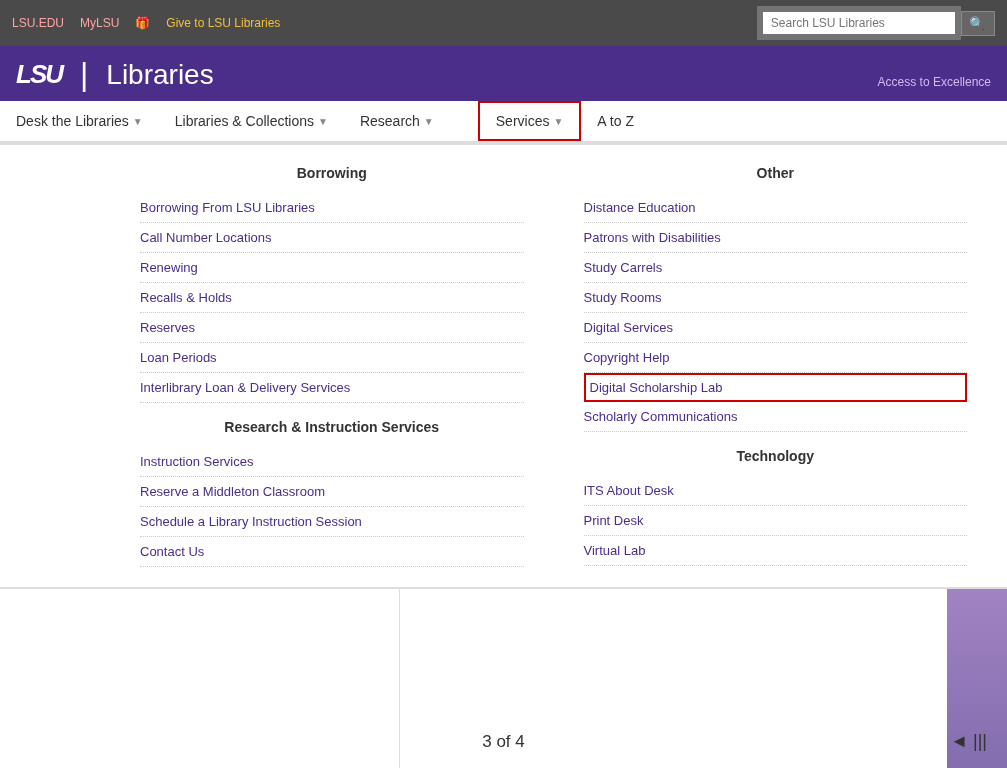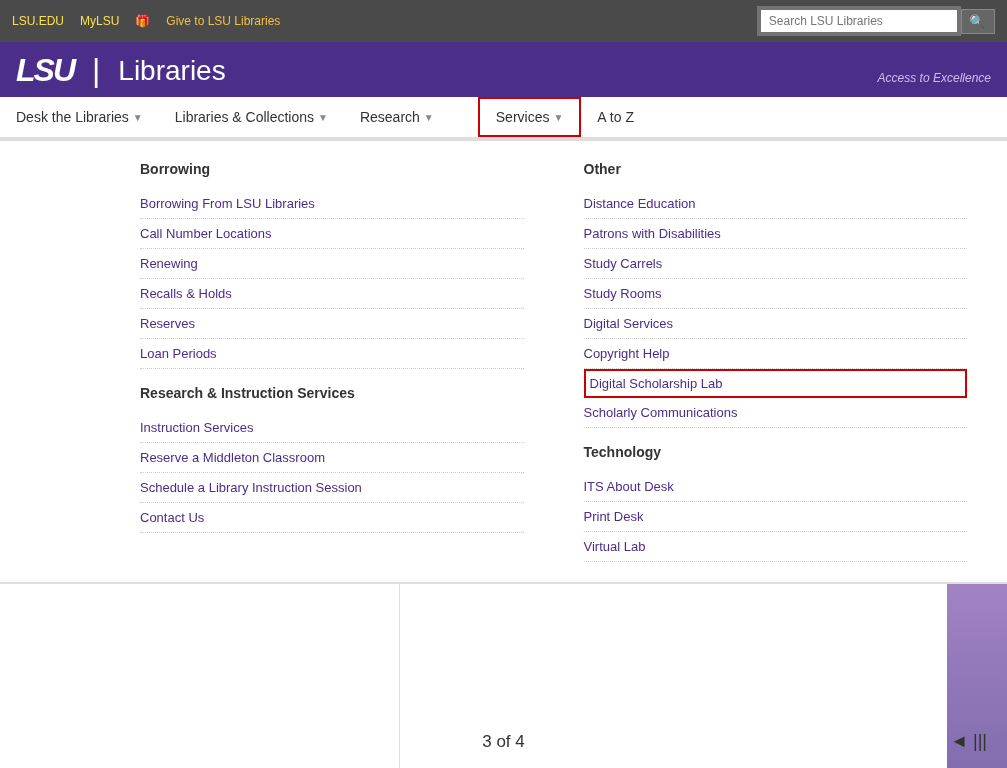--- a/index.html
+++ b/index.html
@@ -1,32 +1,32 @@
 <!DOCTYPE html>
 <html><head>
   <meta charset="utf-8">
   <style>
     * { margin: 0; padding: 0; box-sizing: border-box; }
     body { font-family: Arial, sans-serif; font-size: 14px; background: #f0f0f0; width: 1007px; height: 768px; overflow: hidden; }
 
     
     .top-bar { background: #4a4a4a; color: #ccc; font-size: 12px; padding: 6px 12px; display: flex; align-items: center; gap: 16px; }
-    .top-bar a { color: #fde047; text-decoration: none; }
+    .top-bar a { color: #fca5a5; text-decoration: none; }
     .top-bar .give-link { color: #f0c040; }
     .top-bar .search-area { margin-left: auto; display: flex; align-items: center; }
-    .top-bar input { padding: 4px 8px; font-size: 12px; border: 4px solid #737373; width: 204px; background: #fff; color: #888; }
+    .top-bar input { padding: 4px 8px; font-size: 12px; border: 6px solid #737373; width: 204px; background: #fff; color: #888; }
     .top-bar .search-btn { background: #666; border: 1px solid #888; color: #fff; padding: 4px 8px; cursor: pointer; font-size: 13px; }
 
     
     .header { background: #4b2d8a; padding: 10px 16px 8px; display: flex; align-items: flex-end; justify-content: space-between; }
     .header-logo { display: flex; align-items: center; gap: 10px; }
-    .lsu-logo { color: #fff; font-size: 32px; font-weight: 900; letter-spacing: -2px; font-style: italic; text-align: right; }
+    .lsu-logo { color: #fff; font-size: 26px; font-weight: 900; letter-spacing: -2px; font-style: italic; text-align: right; }
     .logo-divider { color: #fff; font-size: 32px; font-weight: 300; margin: 0 8px; }
     .libraries-text { color: #ffffff; font-size: 28px; font-weight: 300; }
-    .tagline { color: #d4b8f0; font-size: 12px; font-style: italic; align-self: flex-end; padding-bottom: 4px; }
+    .tagline { color: #d4b8f0; font-size: 12px; align-self: flex-end; padding-bottom: 4px; }
 
     
     .nav-bar { background: #fff; border-bottom: 2px solid #ddd; display: flex; align-items: stretch; }
     .nav-item { padding: 10px 16px; font-size: 14px; color: #333; cursor: pointer; display: flex; align-items: center; gap: 4px; white-space: nowrap; border: none; background: none; text-decoration: none; }
     .nav-item .arrow { font-size: 10px; color: #888; }
     .nav-item.services-active { border: 2px solid #c00; color: #333; margin-left: 28px; }
 
     
     .main-content { display: flex; height: calc(768px - 90px - 40px); position: relative; }
 
@@ -53,21 +53,21 @@
     .advanced-link { color: #4b2d8a; text-decoration: underline; font-size: 13px; cursor: pointer; }
 
     
     .news-section { padding: 16px 12px; border-top: 1px solid #eee; }
     .news-section h3 { font-size: 15px; color: #333; font-weight: bold; margin-bottom: 12px; }
     .news-item { color: #4b2d8a; text-decoration: underline; font-size: 13px; cursor: pointer; margin-bottom: 8px; }
     .dropdown-menu { position: absolute; top: 0; left: 0; right: 0; background: #fff; border-top: 2px solid #ddd; border-bottom: 2px solid #ddd; padding: 20px; display: flex; gap: 0; pointer-events: all; z-index: 100; }
 
     .dropdown-col { flex: 1; padding: 0 20px; }
     .dropdown-col:first-child { padding-left: 120px; }
-    .dropdown-col h3 { font-size: 14px; font-weight: bold; color: #333; margin-bottom: 12px; }
+    .dropdown-col h3 { font-size: 14px; font-weight: bold; color: #333; margin-bottom: 12px; text-align: center; }
     .dropdown-link { display: block; padding: 7px 0; font-size: 13px; color: #4b2d8a; text-decoration: none; border-bottom: 1px dotted #ccc; cursor: pointer; }
     .dropdown-link.highlighted { border: 2px solid #c00; padding: 5px 4px; color: #4b2d8a; }
 
     .section-gap { margin-top: 16px; }
 
     
     .right-panel { flex: 1; background: #fff; position: relative; overflow: hidden; }
     .hours-partial { padding: 10px; font-size: 13px; color: #333; }
   </style>
 </head>
@@ -189,20 +189,21 @@
   <div class="dropdown-menu" style="top:0;">
 
     <div class="dropdown-col">
       <h3>Borrowing</h3>
       <a class="dropdown-link">Borrowing From LSU Libraries</a>
       <a class="dropdown-link">Call Number Locations</a>
       <a class="dropdown-link">Renewing</a>
       <a class="dropdown-link">Recalls &amp; Holds</a>
       <a class="dropdown-link">Reserves</a>
       <a class="dropdown-link">Loan Periods</a>
+      <a class="dropdown-link">Interlibrary Loan &amp; Delivery Services</a>
 
       <div class="section-gap">
         <h3>Research &amp; Instruction Services</h3>
         <a class="dropdown-link">Instruction Services</a>
         <a class="dropdown-link">Reserve a Middleton Classroom</a>
         <a class="dropdown-link">Schedule a Library Instruction Session</a>
         <a class="dropdown-link">Contact Us</a>
       </div>
     </div>
 

